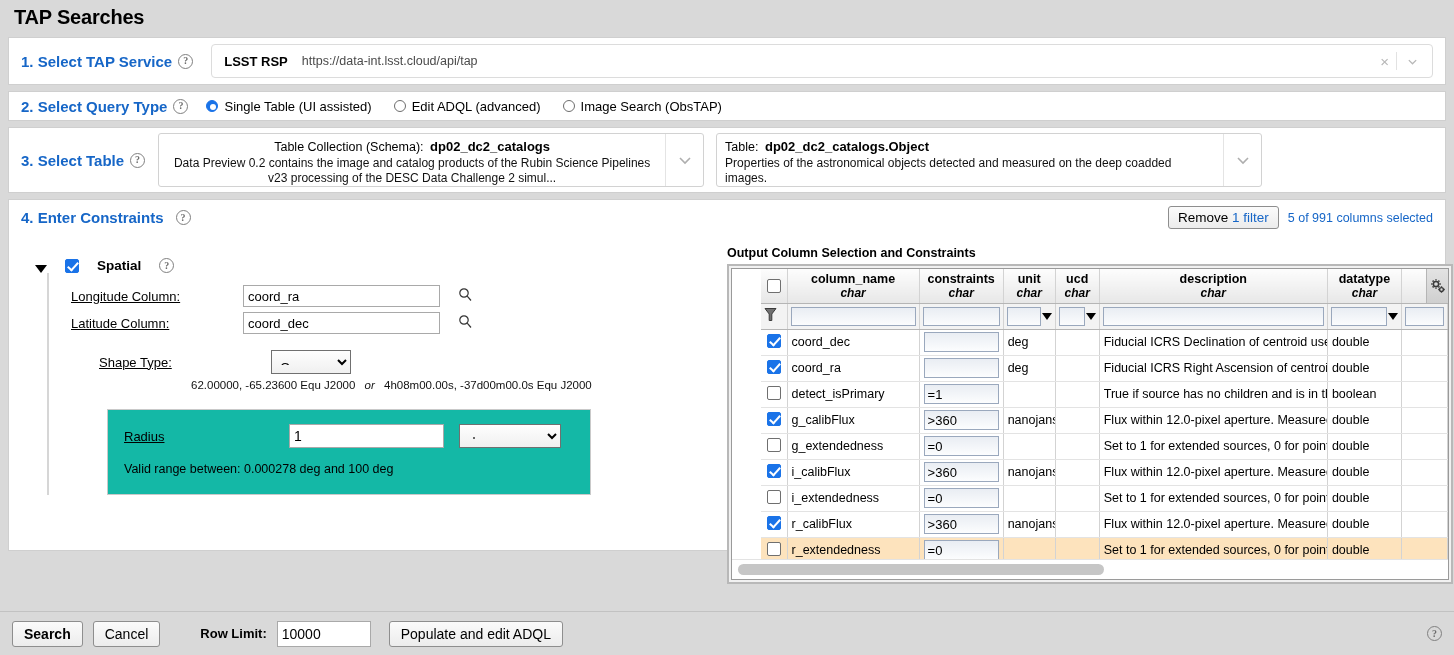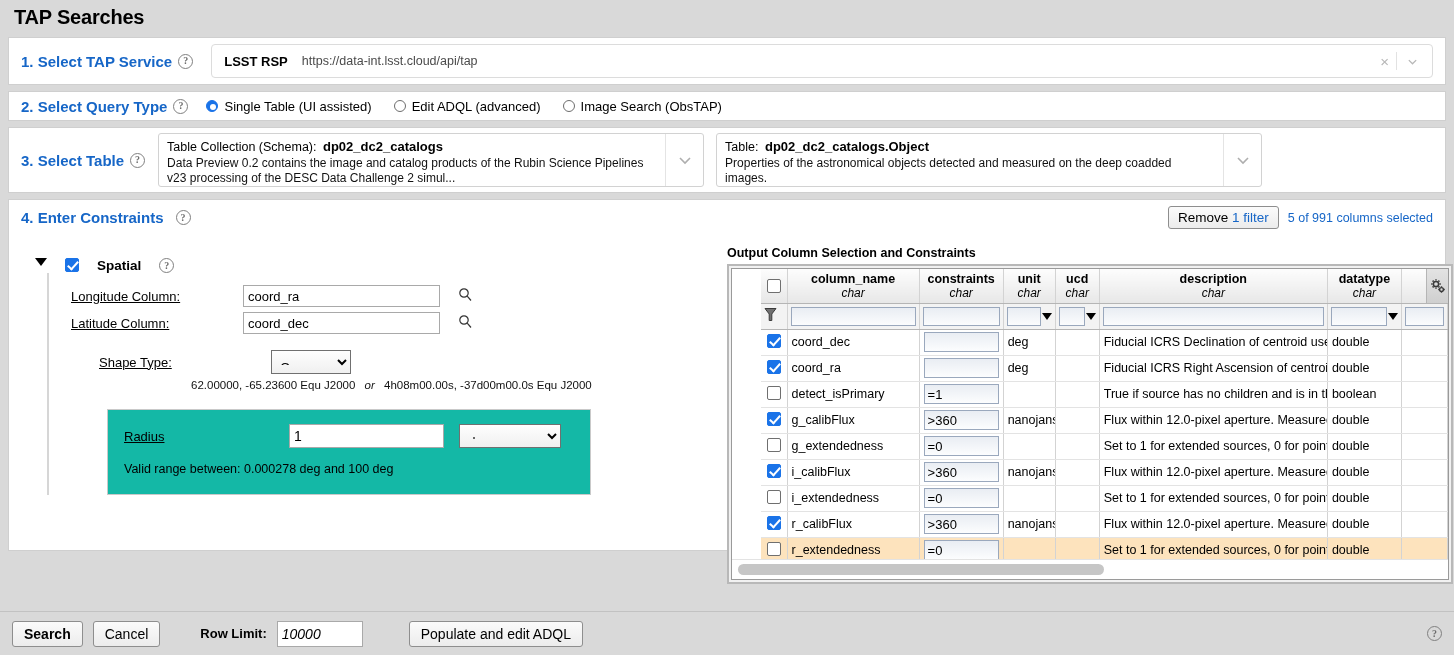--- a/index.html
+++ b/index.html
@@ -105,21 +105,21 @@
   }
   .sel-text { padding:5px 8px 0 8px; flex:1; overflow:hidden; }
   .sel-line1 { font-size:12.5px; margin-bottom:2px; }
   .sel-line1 b { font-size:13px; margin-left:3px;}
   .sel-desc { font-size:12px; line-height:1.23; color:#111; }
   .sel-caret {
     width:38px; border-left:1px solid #e4e4e4;
     display:flex; align-items:center; justify-content:center;
     color:#aeaeae; cursor:pointer;
   }
-  #schema-box { width:546px; margin-left:13px; }
+  #schema-box { width:546px; margin-left:13px;text-align:center; }
   #table-box  { width:546px; margin-left:12px; }
   
   #step4 {
     display:block;
     margin:0 8px 4px 8px;
     height:352px;
     position:relative;
     padding:0;
   }
   .s4-head {
@@ -138,21 +138,21 @@
     cursor:pointer;
     white-space:nowrap;
     color:#000;
   }
   .btn .accent { color:#1666c7; }
   .cols-sel { color:#1666c7; font-size:12.5px; white-space:nowrap; }
   
   .spatial {
     position:absolute; left:26px; top:58px; width:660px;
   }
-  .spatial-head { display:flex; align-items:flex-start; gap:18px; font-weight:bold; font-size:13.5px;}
+  .spatial-head { display:flex; align-items:flex-end; gap:18px; font-weight:bold; font-size:13.5px;}
   .tri { width:0;height:0;border-left:6px solid transparent;border-right:6px solid transparent;border-top:8px solid #000; cursor:pointer;}
   .cb {
     width:14px;height:14px;border:1px solid #6f6f6f;background:#fff;border-radius:2px;
     flex:none;position:relative;cursor:pointer;
   }
   .cb.on { background:#1a73e8; border-color:#1a73e8; }
   .cb.on::after{
     content:""; position:absolute; left:4px; top:0px;
     width:4px;height:9px;border:solid #fff;border-width:0 2px 2px 0;transform:rotate(42deg);
   }
@@ -203,21 +203,21 @@
   .hdr-row th {
     background:linear-gradient(#fdfdfd,#e7e7e7);
     border-bottom:1px solid #b5b5b5;
     font-weight:bold;
     font-size:12.5px;
     padding:3px 2px 2px 2px;
     text-align:center;
     height:34px;
     vertical-align:middle;
   }
-  .hdr-row th i { display:block; font-weight:normal; font-style:italic; font-size:12px;}
+  .hdr-row th i { display:block; font-weight:bold; font-style:italic; font-size:12px;}
   .filt-row td {
     background:#f3f3f3;
     border-bottom:1px solid #b5b5b5;
     padding:2px 3px;
     height:26px;
   }
   .filt-inp {
     width:100%; height:19px; border:1px solid #9aa8bd;
     background:linear-gradient(#e9edf3,#fbfcfd);
     font-size:12px;
@@ -606,16 +606,16 @@
         </div>
       </div>
     </div>
   </div>
 </div>
 
 <div class="footer">
   <button class="btn-lg bold">Search</button>
   <button class="btn-lg">Cancel</button>
   <span class="rowlimit-lbl">Row Limit:</span>
-  <input class="inp" style="width: 86px; height: 26px; font-size: 14px; background: rgb(255, 255, 255); font-style: italic;" value="10000">
-  <button class="btn-lg" style="margin-left:36px">Populate and edit ADQL</button>
+  <input class="inp" style="width: 94px; height: 26px; font-size: 14px; background: rgb(255, 255, 255);" value="10000">
+  <button class="btn-lg" style="margin-left:8px">Populate and edit ADQL</button>
   <span class="help footer-help">?</span>
 </div>
 
 </body></html>

